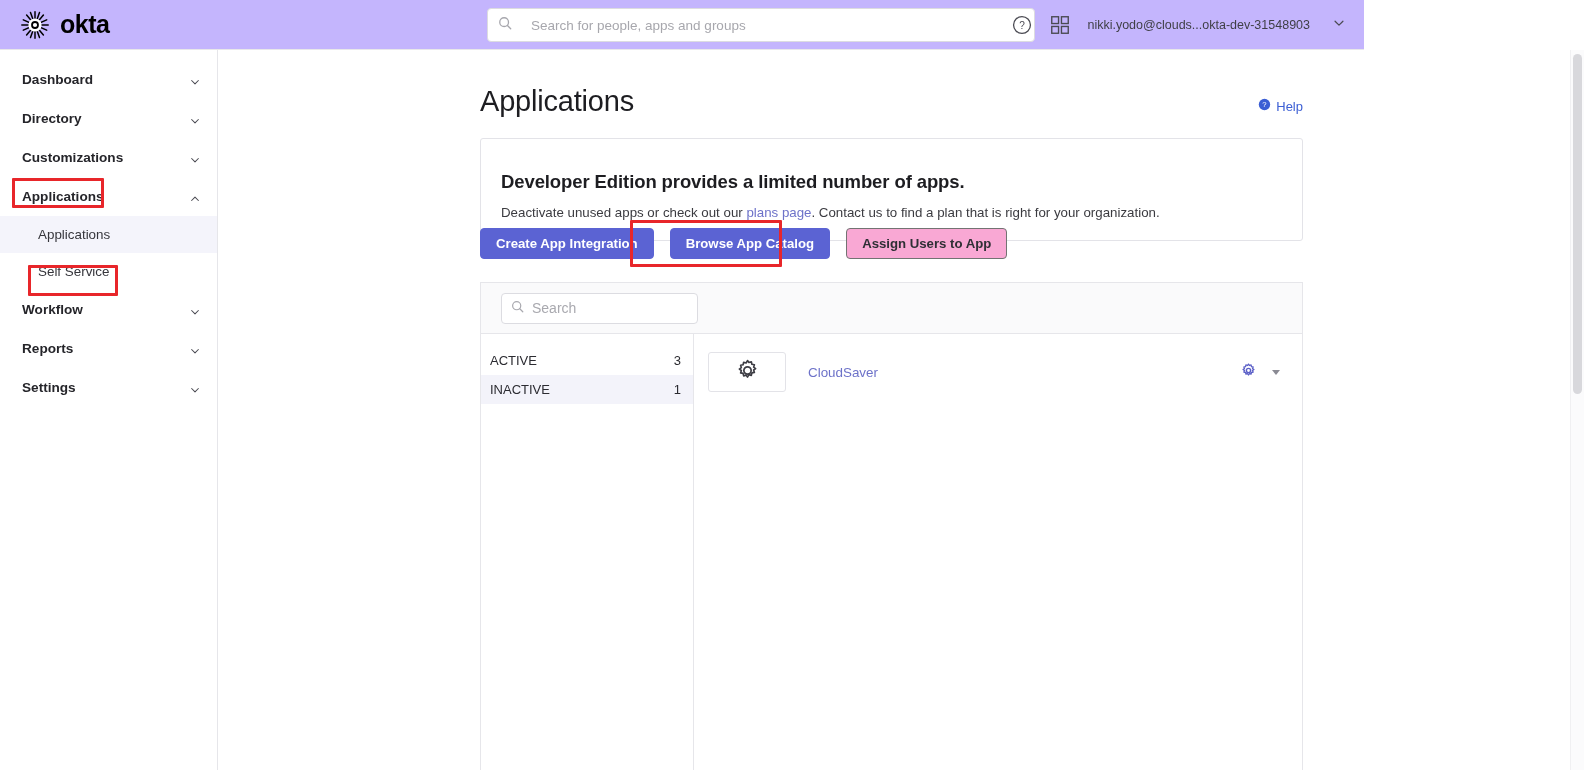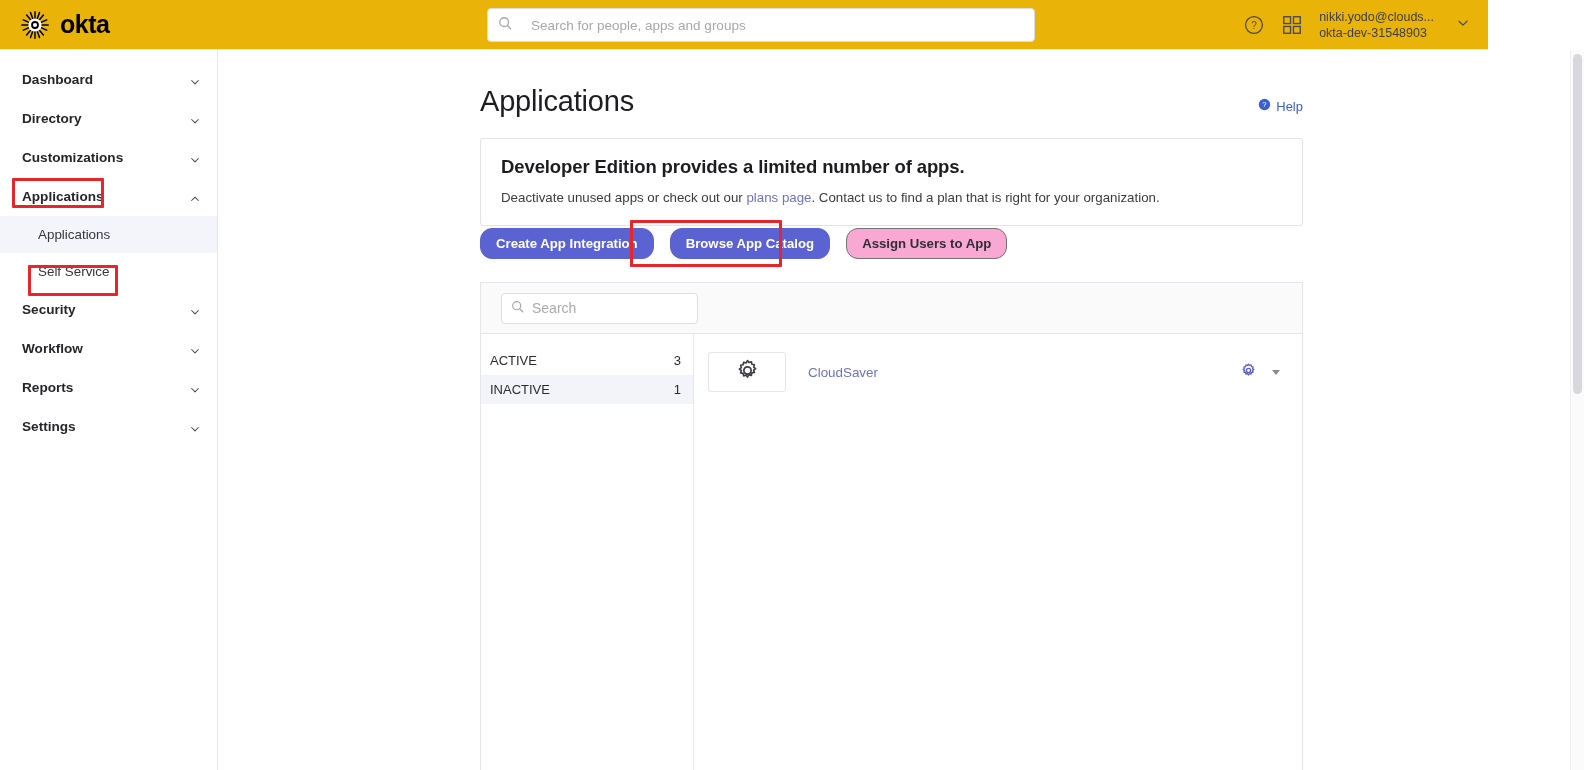--- a/index.html
+++ b/index.html
@@ -7,22 +7,22 @@
     width: 1584px; height: 770px;
     font-family: "Liberation Sans", sans-serif;
     background: #ffffff;
     color: #1d1d21;
     overflow: hidden;
   }
   .app { position: relative; width: 1584px; height: 770px; }
 
   
   .topbar {
-    position: absolute; top: 0; left: 0; width: 1488px; height: 50px;
-    background: #eab308;
+    position: absolute; top: 0; left: 0; width: 1364px; height: 50px;
+    background: #c4b5fd;
     border-bottom: 1px solid #e8e8ea;
     display: flex; align-items: center;
   }
   .logo-wrap {
     display: flex; align-items: center; gap: 10px;
     margin-left: 20px; width: 180px;
   }
   .okta-mark { width: 30px; height: 30px; display: block; }
   .okta-word {
     font-size: 25px; font-weight: 700; letter-spacing: -0.5px;
@@ -36,21 +36,21 @@
     padding: 0 10px; gap: 19px;
   }
   .global-search .ph {
     font-size: 13.5px; color: #a7a7ad;
   }
   .topright {
     position: absolute; right: 18px; top: 0; height: 50px;
     display: flex; align-items: center; gap: 16px;
   }
   .icon-btn { display: flex; align-items: center; justify-content: center; cursor: pointer; }
-  .user-block { display: flex; flex-direction: column; line-height: 1.28; }
+  .user-block { display: flex; flex-direction: row; line-height: 1.28; }
   .user-email { font-size: 12.5px; color: #3f3f46; white-space: nowrap; }
   .user-org { font-size: 12.5px; color: #3f3f46; white-space: nowrap; }
   .user-caret { margin-left: 6px; }
 
   
   .sidebar {
     position: absolute; top: 50px; left: 0;
     width: 218px; height: 720px;
     background: #ffffff;
     border-right: 1px solid #e6e6ea;
@@ -99,36 +99,36 @@
     display: flex; align-items: center; gap: 5px;
     margin-top: 12px; cursor: pointer;
   }
   .help-link .txt { font-size: 13px; color: #3b5ed4; }
 
   
   .banner {
     position: absolute; left: 261px; top: 88px;
     width: 823px; min-height: 78px;
     border: 1px solid #e3e3e8; border-radius: 3px;
-    background: #fff; padding: 17px 20px 18px 20px;
+    background: #fff; padding: 32px 20px 18px 20px;
   }
   .banner-title {
     font-size: 18.5px; font-weight: 700; color: #1d1d21;
     margin-bottom: 10px; letter-spacing: -0.1px;
   }
   .banner-desc { font-size: 13.3px; color: #3b3b40; line-height: 1.45; }
   .banner-desc a { color: #6d72c9; text-decoration: none; }
 
   
   .btn-row {
     position: absolute; left: 261px; top: 178px;
     display: flex; align-items: center; gap: 16px;
   }
   .btn {
-    height: 31px; border-radius: 12px; display: flex;
+    height: 31px; border-radius: 4px; display: flex;
     align-items: center; justify-content: center;
     padding: 0 15px; font-size: 13.2px; font-weight: 700;
     cursor: pointer; white-space: nowrap;
   }
   .btn-primary { background: #5b63d3; color: #ffffff; border: 1px solid #5b63d3; }
   .btn-secondary { background: #f9a8d4; color: #2f2f35; border: 1px solid #737373; }
   #anno-browse { left: 411px; top: 170px; width: 152px; height: 47px; }
 
   
   .panel {
@@ -311,28 +311,20 @@
       </span>
     </div>
 
     <div class="nav-sub active">
       <span class="lbl">Applications</span>
     </div>
     <div class="nav-sub">
       <span class="lbl">Self Service</span>
     </div>
 
-    <div class="nav-item">
-      <span class="lbl">Security</span>
-      <span class="chev">
-        <svg width="12" height="12" viewBox="0 0 16 16" fill="none">
-            <path d="M3.5 6 L8 10.5 L12.5 6" stroke="#4a4a52" stroke-width="1.4" stroke-linecap="round" stroke-linejoin="round"></path>
-          </svg>
-      </span>
-    </div>
 
     <div class="nav-item">
       <span class="lbl">Workflow</span>
       <span class="chev">
         <svg width="12" height="12" viewBox="0 0 16 16" fill="none">
             <path d="M3.5 6 L8 10.5 L12.5 6" stroke="#4a4a52" stroke-width="1.4" stroke-linecap="round" stroke-linejoin="round"></path>
           </svg>
       </span>
     </div>
 

